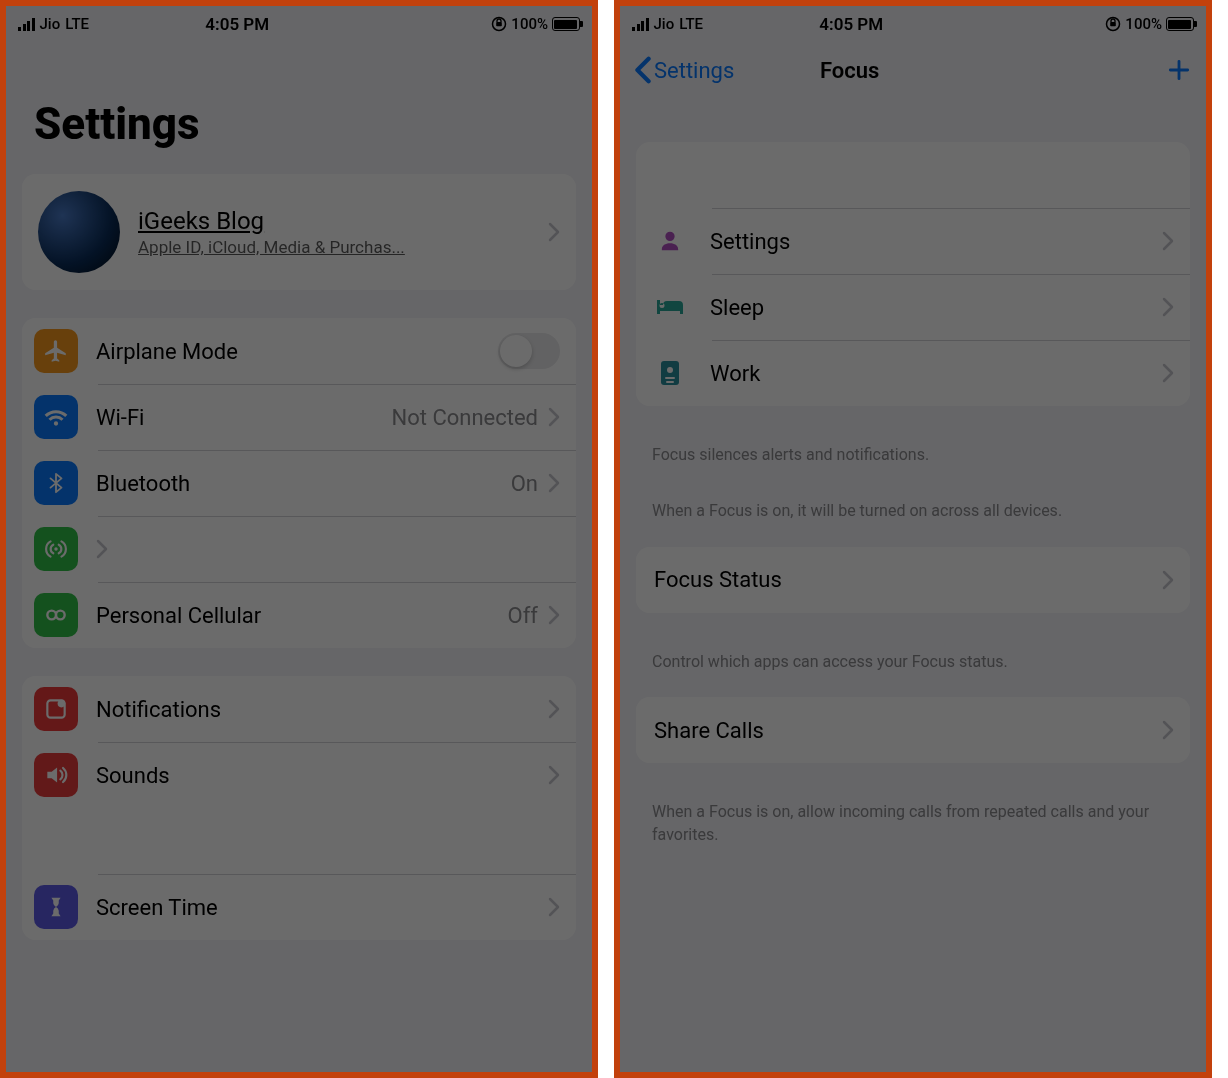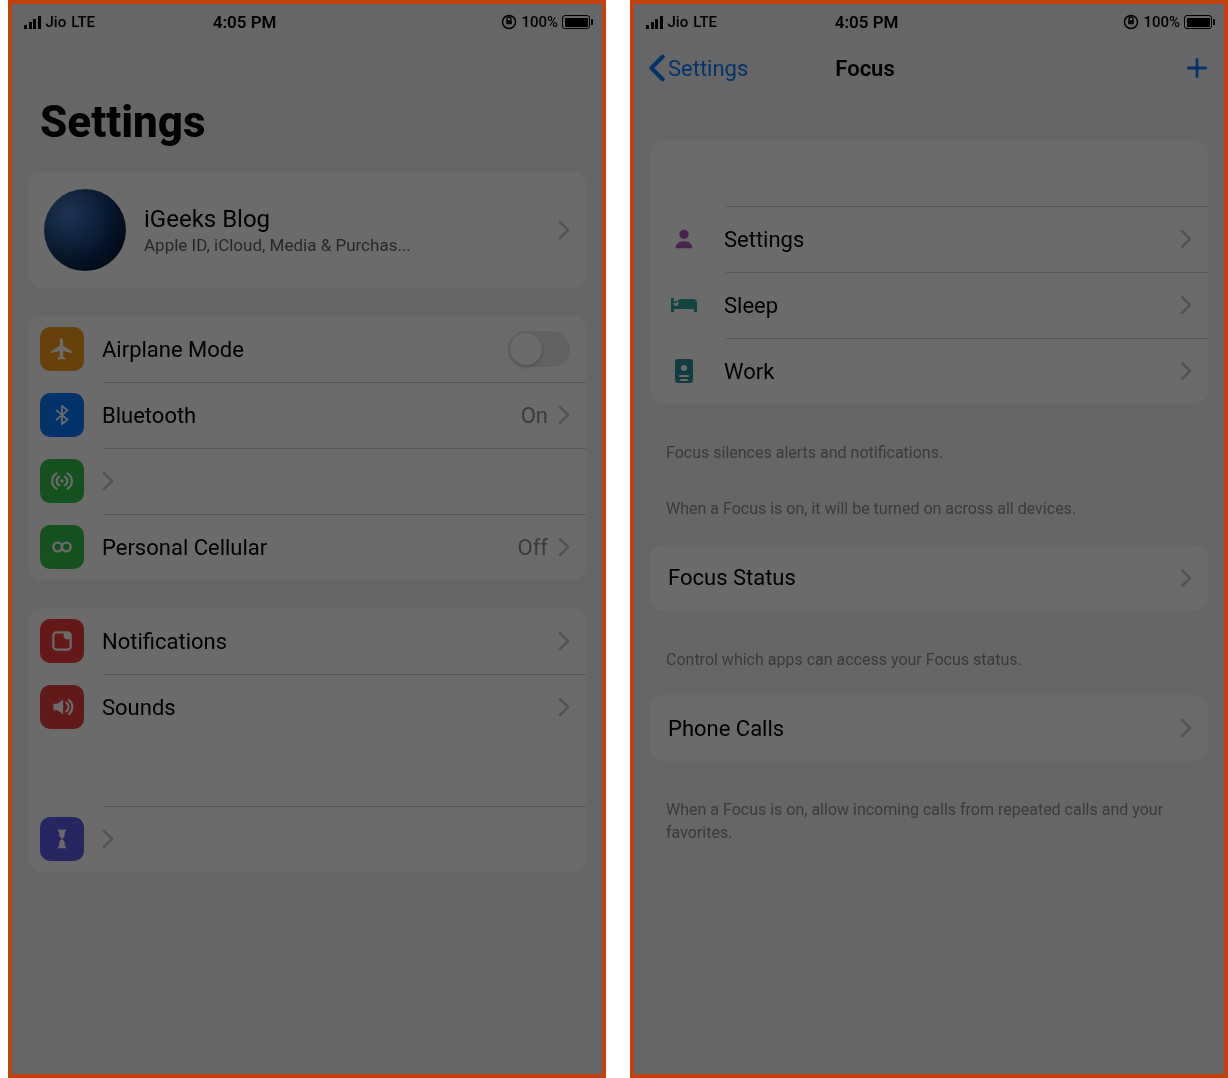--- a/index.html
+++ b/index.html
@@ -10,23 +10,22 @@
     height: 1078px;
     display: flex;
     gap: 16px;
     padding: 0;
   }
   .phone {
     position: relative;
     width: 598px;
     height: 1078px;
     background: #f2f2f7;
-    border: 4px solid #c2410c;
+    border: 6px solid #c2410c;
     overflow: hidden;
-    margin-left: 8px;
   }
   .dim-overlay {
     position: absolute;
     inset: 0;
     background: rgba(0,0,0,0.58);
     z-index: 50;
     pointer-events: none;
   }
   .content-layer { position: relative; z-index: 10; }
   .highlight-layer { position: relative; z-index: 100; }
@@ -73,21 +72,21 @@
     content:""; position:absolute; left:76px; right:0; top:0; height:1px; background:#d1d1d6;
   }
   .row .app-icon { width:44px; height:44px; border-radius:10px; display:flex; align-items:center; justify-content:center; margin-right:18px; flex-shrink:0;}
   .row .glyph-icon { width:44px; height:44px; display:flex; align-items:center; justify-content:center; margin-right:18px; flex-shrink:0;}
   .row .label { font-size:22px; color:#000; flex:1;}
   .row .value { font-size:22px; color:#8a8a8e; margin-right:10px;}
   .chevron { color:#c7c7cc; }
   .chevron svg{ width:12px; height:20px; display:block;}
   .toggle { width:62px; height:36px; background:#e9e9eb; border-radius:18px; position:relative;}
   .toggle .knob{ position:absolute; width:32px; height:32px; background:#fff; border-radius:50%; top:2px; left:2px; box-shadow:0 2px 4px rgba(0,0,0,0.2);}
-  .profile-row { min-height:116px; padding:16px;}
+  .profile-row { min-height:116px; padding:16px;text-decoration:underline;}
   .profile-avatar { width:82px; height:82px; border-radius:50%; background:radial-gradient(circle at 30% 30%, #4a7bc8, #0a2d5a 60%, #020912); margin-right:18px; flex-shrink:0;}
   .profile-text .name{ font-size:24px; color:#000; font-weight:400; margin-bottom:2px;}
   .profile-text .desc{ font-size:17px; color:#000; opacity:0.65;}
 
   
   .navbar { height:56px; display:flex; align-items:center; padding:0 14px;}
   .navbar .back { display:flex; align-items:center; color:#0a7aff; font-size:22px; gap:2px; flex:1;}
   .navbar .back svg{ width:18px; height:28px;}
   .navbar .title { font-size:22px; font-weight:600; color:#000; flex:1; text-align:left;}
   .navbar .plus { flex:1; display:flex; justify-content:flex-end; color:#0a7aff;}
@@ -158,20 +157,34 @@
               <path fill="#fff" d="M21 16v-2l-8-5V3.5a1.5 1.5 0 0 0-3 0V9l-8 5v2l8-2.5V19l-2 1.5V22l3.5-1 3.5 1v-1.5L13 19v-5.5L21 16z"></path>
             </svg>
         </div>
         <span class="label">Airplane Mode</span>
         <div class="toggle">
             <div class="knob"></div>
           </div>
       </div>
       <div class="row">
         <div class="app-icon bg-blue2">
+          <svg width="26" height="26" viewBox="0 0 24 24">
+              <path fill="#fff" d="M12 20a2 2 0 1 0 0-4 2 2 0 0 0 0 4zM5 13.5a10 10 0 0 1 14 0l-2 2a7 7 0 0 0-10 0zM1.5 10a15 15 0 0 1 21 0l-2 2a12 12 0 0 0-17 0z"></path>
+            </svg>
+        </div>
+        <span class="label">Wi-Fi</span>
+        <span class="value">Not Connected</span>
+        <span class="chevron">
+            <svg viewBox="0 0 12 20">
+              <path d="M2 2 L10 10 L2 18" stroke="#c7c7cc" stroke-width="2.5" fill="none" stroke-linecap="round" stroke-linejoin="round"></path>
+            </svg>
+          </span>
+      </div>
+      <div class="row">
+        <div class="app-icon bg-blue2">
           <svg width="22" height="26" viewBox="0 0 24 24">
               <path fill="none" stroke="#fff" stroke-width="2" stroke-linejoin="round" stroke-linecap="round" d="M6 7 L18 17 L12 22 V2 L18 7 L6 17"></path>
             </svg>
         </div>
         <span class="label">Bluetooth</span>
         <span class="value">On</span>
         <span class="chevron">
             <svg viewBox="0 0 12 20">
               <path d="M2 2 L10 10 L2 18" stroke="#c7c7cc" stroke-width="2.5" fill="none" stroke-linecap="round" stroke-linejoin="round"></path>
             </svg>
@@ -247,20 +260,21 @@
       <div class="row" style="visibility:hidden">
         <div class="app-icon"></div>
           <span class="label">.</span>
       </div>
       <div class="row">
         <div class="app-icon bg-indigov">
           <svg width="22" height="26" viewBox="0 0 24 24">
               <path fill="#fff" d="M7 2h10l-2 3v3a5 5 0 0 1-3 4 5 5 0 0 1 3 4v3l2 3H7l2-3v-3a5 5 0 0 1 3-4 5 5 0 0 1-3-4V5L7 2z"></path>
             </svg>
         </div>
+        <span class="label">Screen Time</span>
         <span class="chevron">
             <svg viewBox="0 0 12 20">
               <path d="M2 2 L10 10 L2 18" stroke="#c7c7cc" stroke-width="2.5" fill="none" stroke-linecap="round" stroke-linejoin="round"></path>
             </svg>
           </span>
       </div>
     </div>
 
   </div>
 
@@ -378,21 +392,21 @@
             <svg viewBox="0 0 12 20">
               <path d="M2 2 L10 10 L2 18" stroke="#c7c7cc" stroke-width="2.5" fill="none" stroke-linecap="round" stroke-linejoin="round"></path>
             </svg>
           </span>
       </div>
     </div>
     <div class="footer-text">Control which apps can access your Focus status.</div>
 
     <div class="group">
       <div class="row noicon" style="padding-left:18px">
-        <span class="label">Phone Calls</span>
+        <span class="label">Share Calls</span>
         <span class="chevron">
             <svg viewBox="0 0 12 20">
               <path d="M2 2 L10 10 L2 18" stroke="#c7c7cc" stroke-width="2.5" fill="none" stroke-linecap="round" stroke-linejoin="round"></path>
             </svg>
           </span>
       </div>
     </div>
     <div class="footer-text">When a Focus is on, allow incoming calls from repeated calls and your favorites.</div>
 
   </div>

